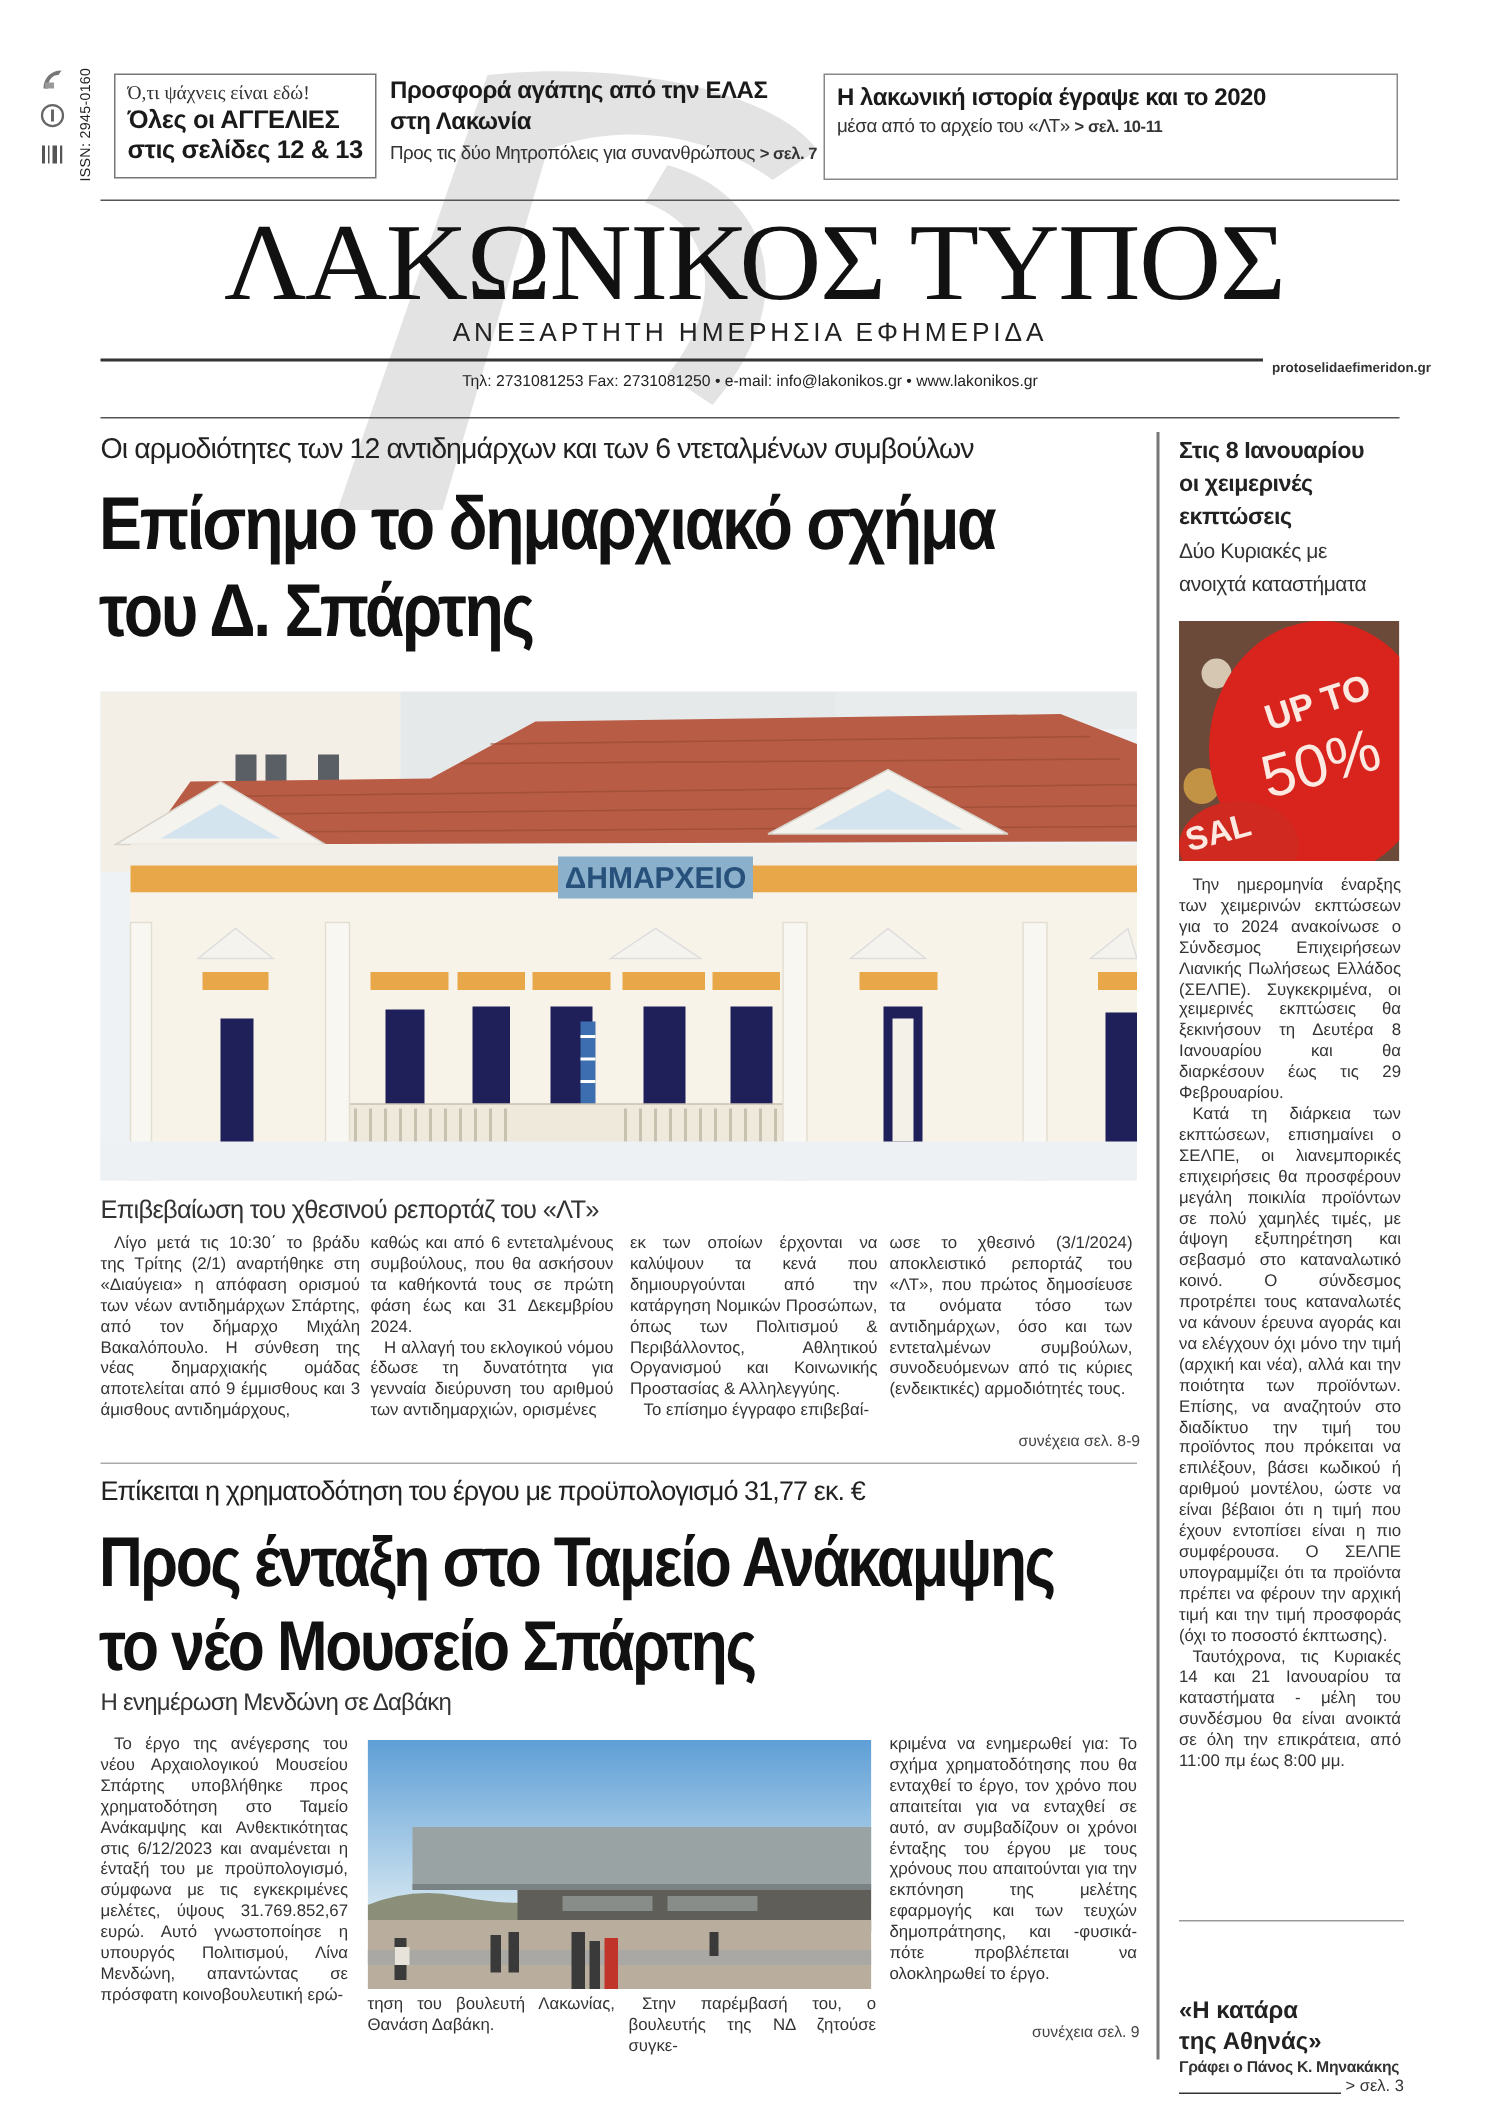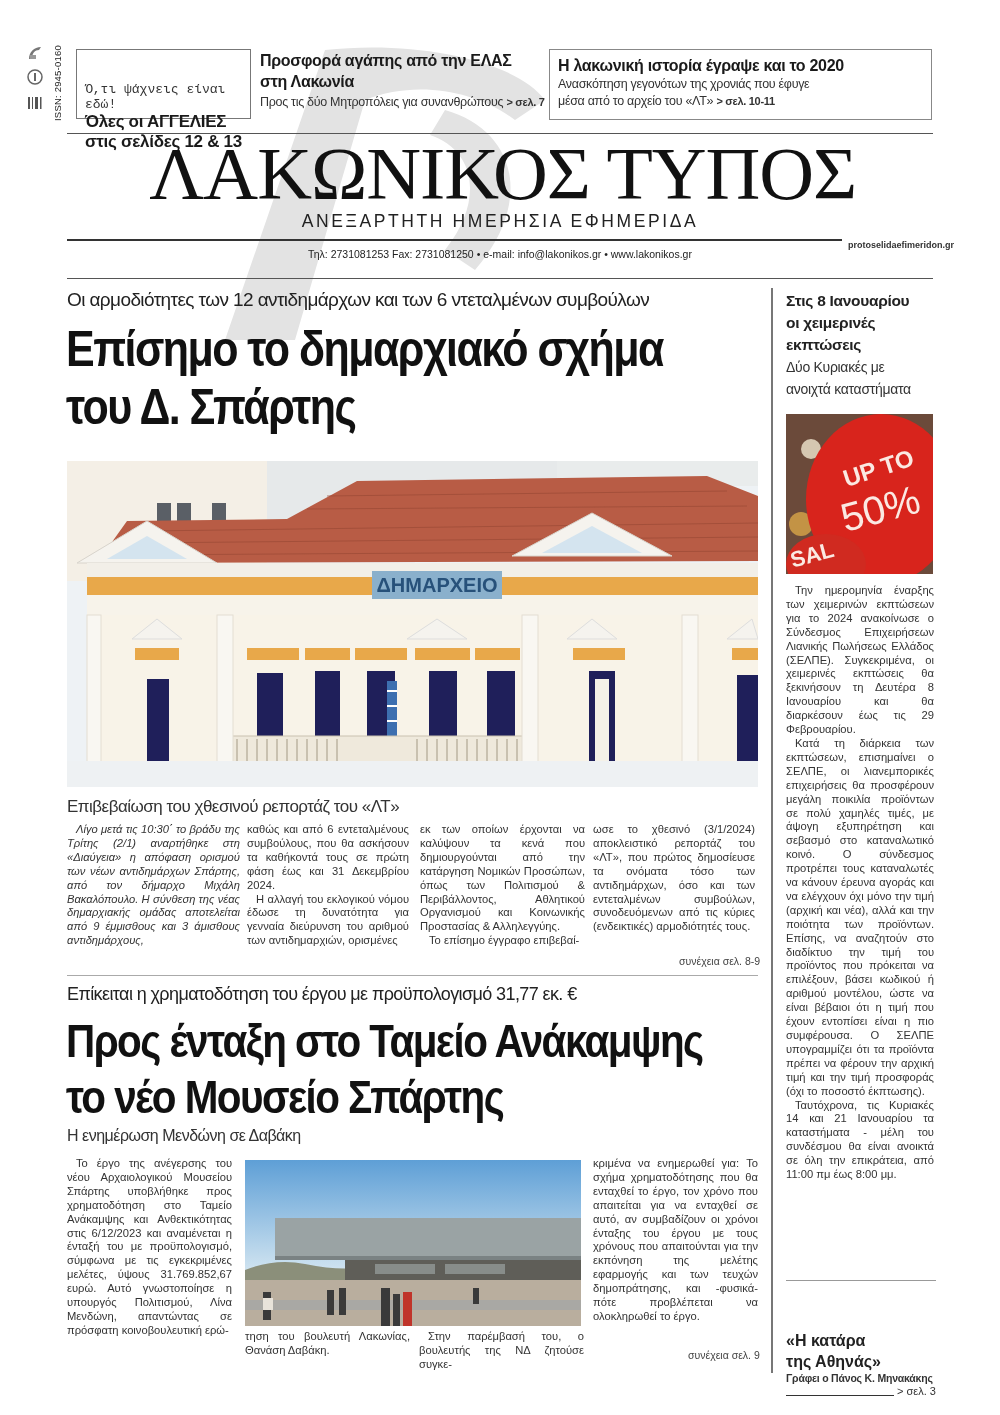--- a/index.html
+++ b/index.html
@@ -11,21 +11,21 @@
   
   .wm { position: absolute; left: 215px; top: 40px; width: 340px; height: 300px; pointer-events: none; }
 
   
   .side-strip { left: 22px; top: 44px; width: 48px; height: 78px; }
   .issn { position: absolute; left: 30px; top: 0; width: 16px; height: 78px; writing-mode: vertical-rl; transform: rotate(180deg); font-size: 9.5px; color: #222; font-family: "Liberation Sans", sans-serif; text-align: center; letter-spacing: 0.2px; }
   .mini-icon { position: absolute; left: 4px; width: 18px; height: 18px; }
 
   
   .box-classifieds { left: 76px; top: 49px; width: 175px; height: 70px; border: 1.5px solid #777; padding: 4px 0 0 8px; }
-  .box-classifieds .pre { font-family: Liberation Mono, monospace; font-size: 13px; color: #333; margin-top: 28px; }
+  .box-classifieds .pre { font-family: Liberation Serif, serif; font-size: 13px; color: #333; }
   .box-classifieds .big { font-family: "Liberation Sans", sans-serif; font-weight: bold; font-size: 17px; line-height: 20px; letter-spacing: -0.3px; }
 
   .promo-elas { left: 260px; top: 50px; width: 285px; }
   .promo-elas .t { font-family: "Liberation Sans", sans-serif; font-weight: bold; font-size: 16px; line-height: 21px; letter-spacing: -0.3px; }
   .promo-elas .s { font-family: "Liberation Sans", sans-serif; font-size: 12.5px; color: #333; margin-top: 3px; letter-spacing: -0.3px; }
   .promo-elas .s b, .box-history .s b { font-size: 11px; }
 
   .box-history { left: 549px; top: 49px; width: 383px; height: 71px; border: 1.5px solid #888; padding: 5px 0 0 8px; }
   .box-history .t { font-family: "Liberation Sans", sans-serif; font-weight: bold; font-size: 16px; line-height: 21px; letter-spacing: -0.3px; }
   .box-history .s { font-family: "Liberation Sans", sans-serif; font-size: 12.5px; color: #333; line-height: 17px; letter-spacing: -0.3px; }
@@ -91,21 +91,20 @@
 </div>
 
 <div class="abs promo-elas">
   <div class="t">Προσφορά αγάπης από την ΕΛΑΣ</div>
   <div class="t">στη Λακωνία</div>
   <div class="s"><span>Προς τις δύο Μητροπόλεις για συνανθρώπους</span> <b>&gt; σελ. 7</b></div>
 </div>
 
 <div class="abs box-history">
   <div class="t">Η λακωνική ιστορία έγραψε και το 2020</div>
-  <div class="s">Ανασκόπηση γεγονότων της χρονιάς που έφυγε</div>
   <div class="s"><span>μέσα από το αρχείο του «ΛΤ»</span> <b>&gt; σελ. 10-11</b></div>
 </div>
 
 <div class="rule" style="left:67px; top:133px; width:866px; height:1px;"></div>
 <div class="abs masthead" style="left:66px; width:840px; transform:scaleX(1.04);">ΛΑΚΩΝΙΚΟΣ ΤΥΠΟΣ</div>
 <div class="abs tagline">ΑΝΕΞΑΡΤΗΤΗ ΗΜΕΡΗΣΙΑ ΕΦΗΜΕΡΙΔΑ</div>
 <div class="rule" style="left:67px; top:239px; width:775px; height:2px; background:#333;"></div>
 <div class="abs site-credit">protoselidaefimeridon.gr</div>
 <div class="abs issue-line">
   <div>Τηλ: 2731081253 Fax: 2731081250 • e-mail: info@lakonikos.gr • www.lakonikos.gr</div>
@@ -218,21 +217,21 @@
       <rect x="150" y="154" width="16" height="172"></rect>
       <rect x="455" y="154" width="16" height="172"></rect>
       <rect x="615" y="154" width="16" height="172"></rect>
     </g>
     <rect x="0" y="300" width="691" height="26" fill="#eef1f3"></rect>
   </svg>
 </div>
 
 <div class="abs deck" style="left:67px; top:797px;">Επιβεβαίωση του χθεσινού ρεπορτάζ του «ΛΤ»</div>
 
-<div class="col" style="left:67px; top:823px; width:173px; height:150px;font-style:italic;">
+<div class="col" style="left:67px; top:823px; width:173px; height:150px;">
   <p>Λίγο μετά τις 10:30΄ το βράδυ της Τρίτης (2/1) αναρτήθηκε στη «Διαύγεια» η απόφαση ορισμού των νέων αντιδημάρχων Σπάρτης, από τον δήμαρχο Μιχάλη Βακαλόπουλο. Η σύνθεση της νέας δημαρχιακής ομάδας αποτελείται από 9 έμμισθους και 3 άμισθους αντιδημάρχους,</p>
 </div>
 <div class="col" style="left:247px; top:823px; width:162px; height:150px;">
   <p style="text-indent:0">καθώς και από 6 εντεταλμένους συμβούλους, που θα ασκήσουν τα καθήκοντά τους σε πρώτη φάση έως και 31 Δεκεμβρίου 2024.</p>
   <p>Η αλλαγή του εκλογικού νόμου έδωσε τη δυνατότητα για γενναία διεύρυνση του αριθμού των αντιδημαρχιών, ορισμένες</p>
 </div>
 <div class="col" style="left:420px; top:823px; width:165px; height:150px;">
   <p style="text-indent:0">εκ των οποίων έρχονται να καλύψουν τα κενά που δημιουργούνται από την κατάργηση Νομικών Προσώπων, όπως των Πολιτισμού &amp; Περιβάλλοντος, Αθλητικού Οργανισμού και Κοινωνικής Προστασίας &amp; Αλληλεγγύης.</p>
   <p>Το επίσημο έγγραφο επιβεβαί-</p>
 </div>

